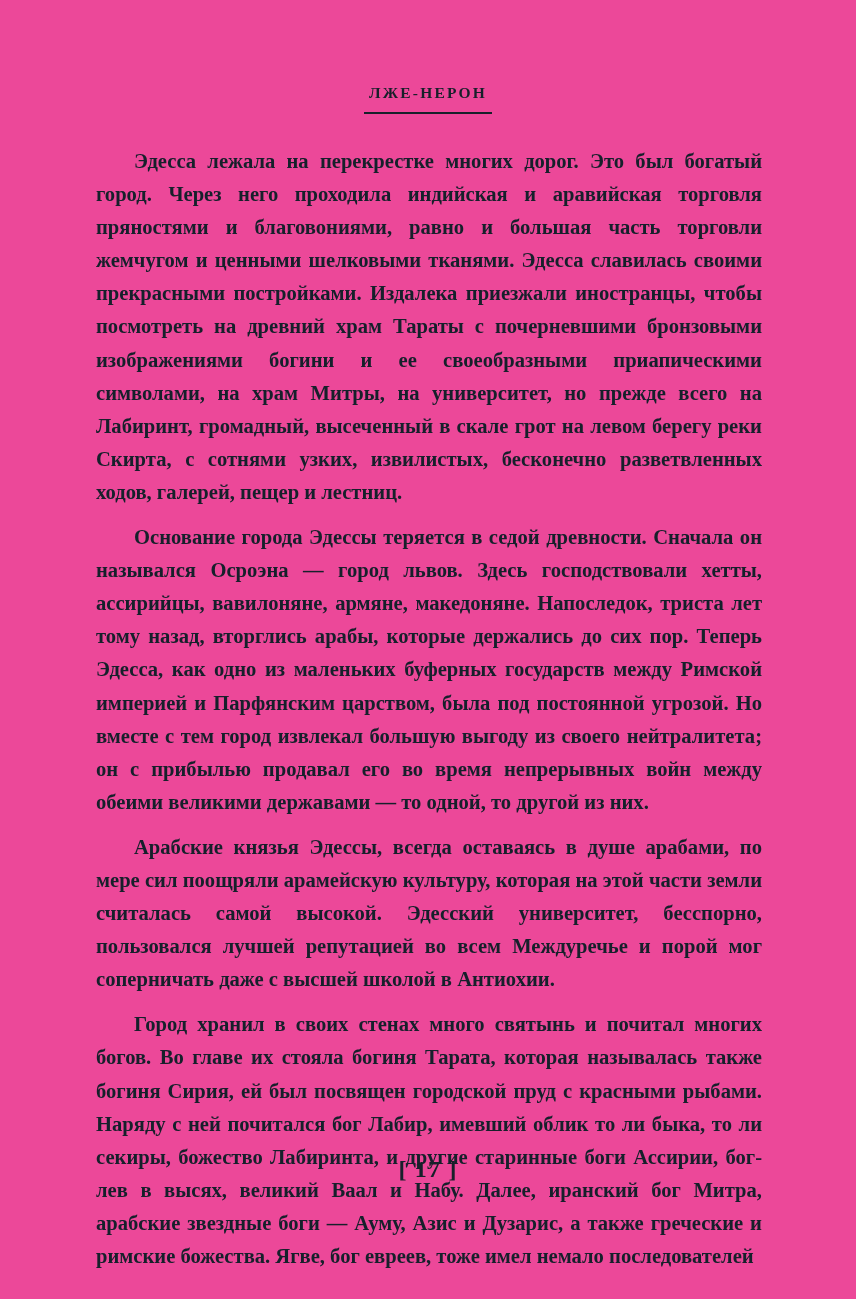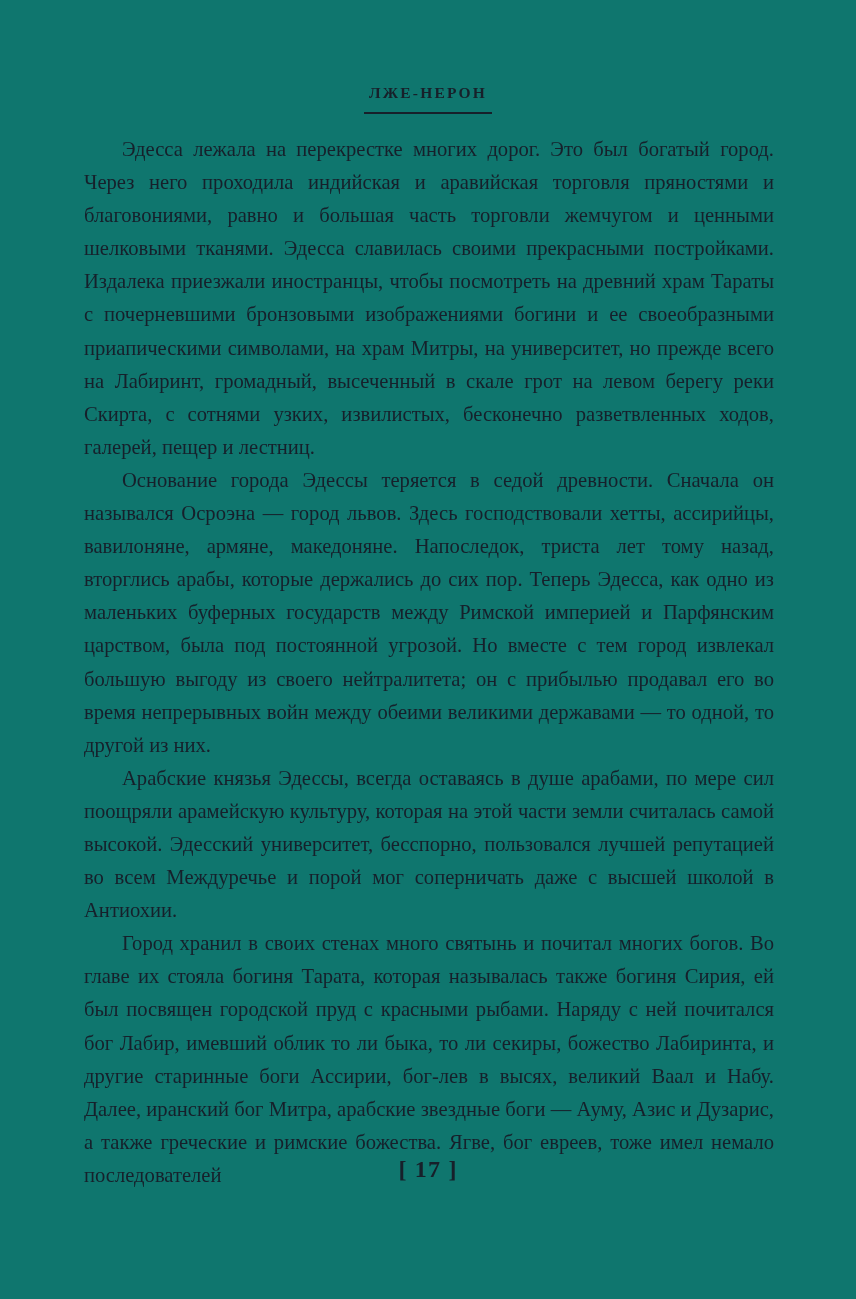--- a/index.html
+++ b/index.html
@@ -4,21 +4,21 @@
 <style>
   html, body {
     margin: 0;
     padding: 0;
     background: #ffffff;
   }
   .page {
     position: relative;
     width: 856px;
     height: 1299px;
-    background: #0f766e;
+    background: #ec4899;
     overflow: hidden;
     font-family: "Liberation Serif", serif;
     color: #1c1c1c;
   }
   .running-head {
     position: absolute;
     top: 84px;
     left: 0;
     width: 856px;
     text-align: center;
@@ -43,22 +43,23 @@
     left: 84px;
     width: 690px;
     font-size: 20.6px;
     line-height: 33.1px;
     text-align: justify;
     text-justify: inter-word;
     color: #16202b;
     hyphens: manual;
   }
   .body-text p {
-    margin: 0;
+    margin: 12px;
     text-indent: 38px;
+    font-weight: bold;
   }
   .body-text p.last-justify {
     text-align: justify;
   }
   .folio {
     position: absolute;
     top: 1156px;
     left: 0;
     width: 856px;
     text-align: center;

